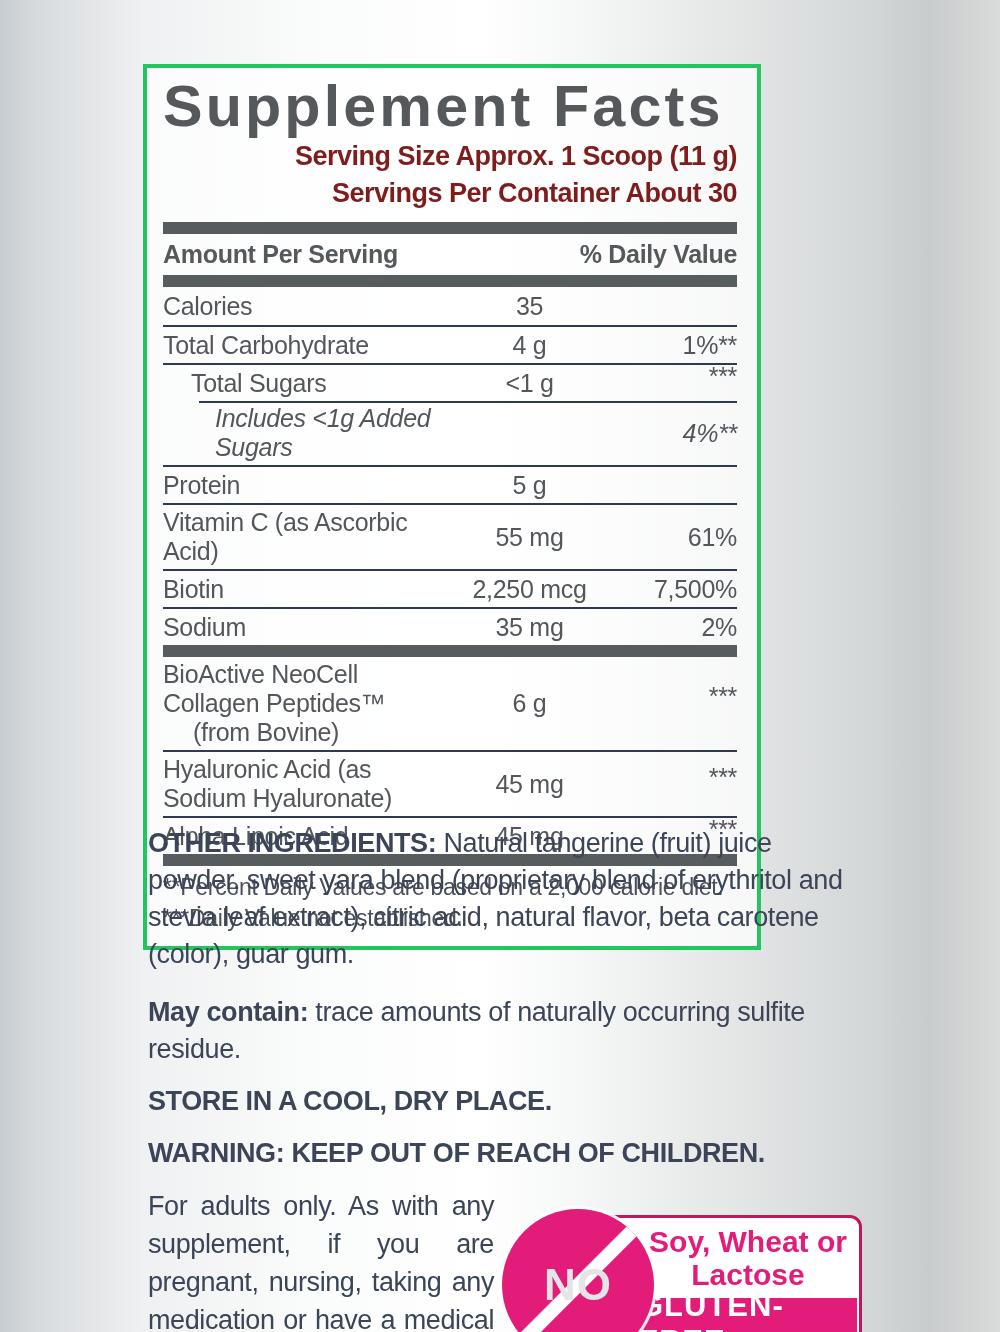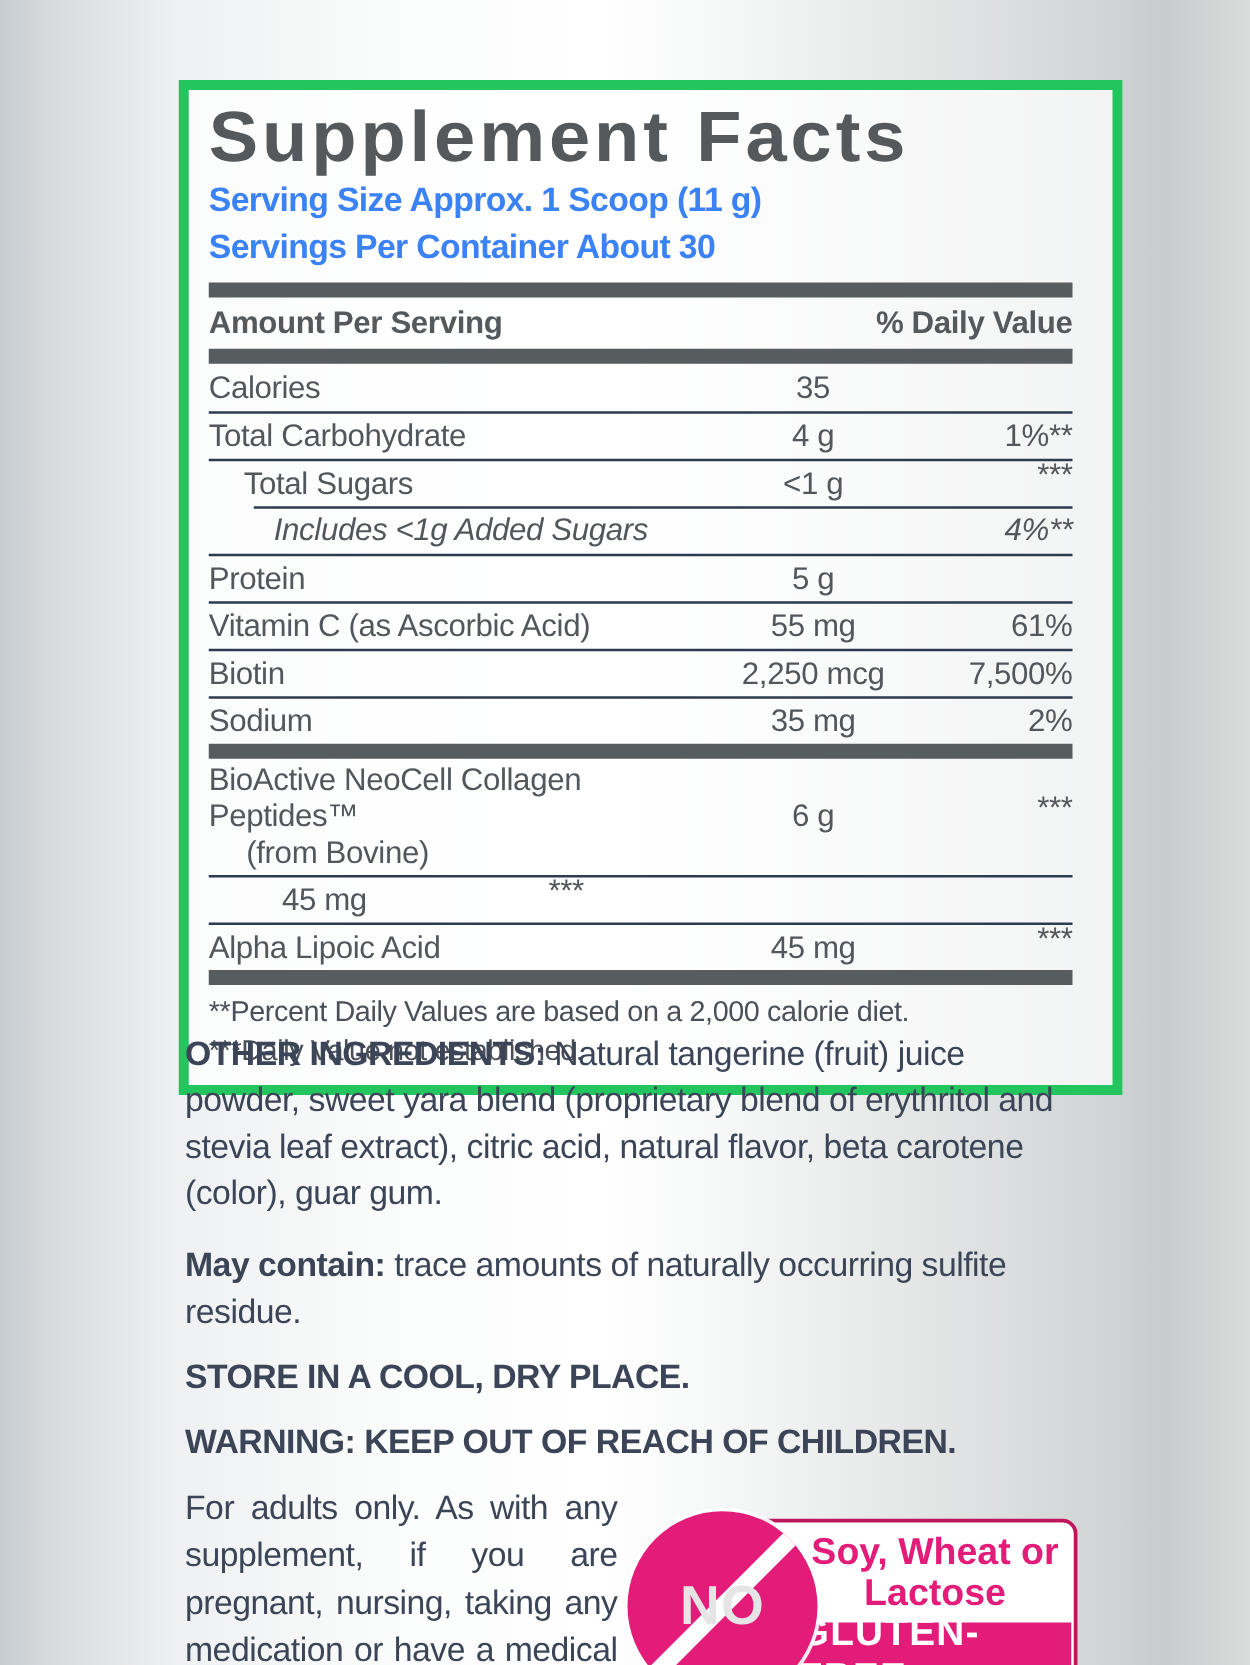--- a/index.html
+++ b/index.html
@@ -6,31 +6,31 @@
   html,body { width:1000px; height:1332px; overflow:hidden; }
   body {
     font-family:"Liberation Sans", sans-serif;
     background:linear-gradient(90deg,#c6ccd0 0%,#d8dbde 4%,#eef0f1 14%,#fafbfb 30%,#ffffff 48%,#f6f7f7 58%,#e6e8e8 72%,#d2d5d6 88%,#c9cccd 93%,#dadbdb 100%);
     color:#53575b;
   }
   .page { position:relative; width:1000px; height:1332px; }
 
   
   .facts-box {
-    position:absolute; left:143px; top:64px; width:755px;
-    border:8px solid #22c55e;
+    position:absolute; left:143px; top:64px; width:618px;
+    border:4px solid #22c55e;
     background:rgba(255,255,255,0.72);
-    padding:6px 32px 10px 16px;
+    padding:6px 20px 10px 16px;
   }
   .facts-title {
     font-size:57px; font-weight:bold; color:#55595c;
     letter-spacing:3px; line-height:64px;
     white-space:nowrap; transform:scaleX(1.04); transform-origin:left center;
   }
-  .serving-line { font-size:27px; font-weight:bold; color:#3b82f6; line-height:37px; letter-spacing:-0.5px; }
+  .serving-line { font-size:27px; font-weight:bold; color:#7f1d1d; line-height:37px; letter-spacing:-0.5px;text-align:right; }
   .bar { height:12px; background:#575c5f; margin-top:10px; }
   .bar.thin-gap { margin-top:0; }
   .hdr-row {
     display:flex; justify-content:space-between; align-items:center;
     font-size:25px; font-weight:bold; color:#55595c; padding:6px 0;
     letter-spacing:-0.3px;
   }
   .nrow {
     display:flex; align-items:center; min-height:38px;
     font-size:25px; color:#53575b; letter-spacing:-0.3px;
@@ -144,20 +144,21 @@
           <div class="namount">35 mg</div>
           <div class="ndv">2%</div>
         </div>
         <div class="bar thin-gap"></div>
         <div class="nrow">
           <div class="nname">BioActive NeoCell Collagen Peptides™<span class="sub">(from Bovine)</span></div>
           <div class="namount">6 g</div>
           <div class="ndv"><span class="raised">***</span></div>
         </div>
         <div class="nrow sep-thin">
+          <div class="nname">Hyaluronic Acid (as Sodium Hyaluronate)</div>
           <div class="namount">45 mg</div>
           <div class="ndv"><span class="raised">***</span></div>
         </div>
         <div class="nrow sep-thin">
           <div class="nname">Alpha Lipoic Acid</div>
           <div class="namount">45 mg</div>
           <div class="ndv"><span class="raised">***</span></div>
         </div>
       </div>
 

